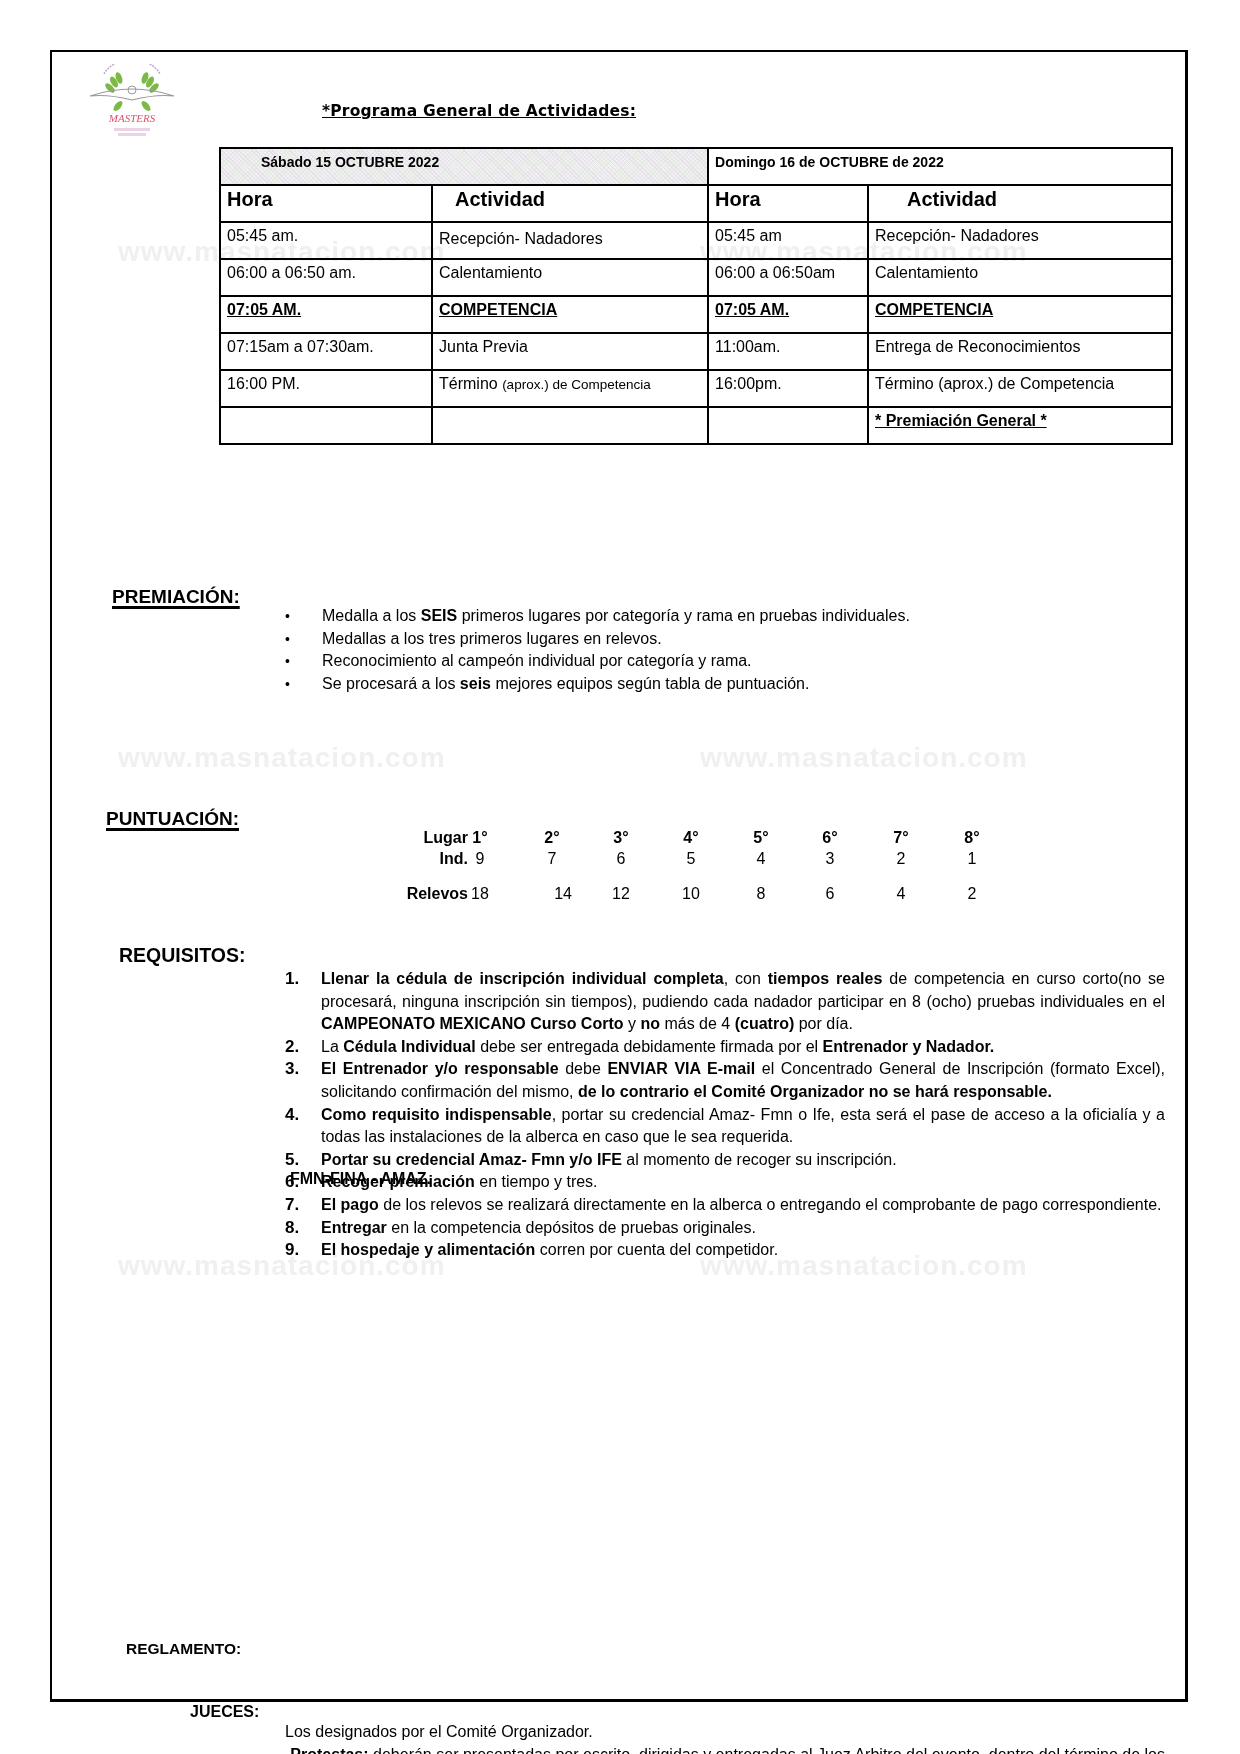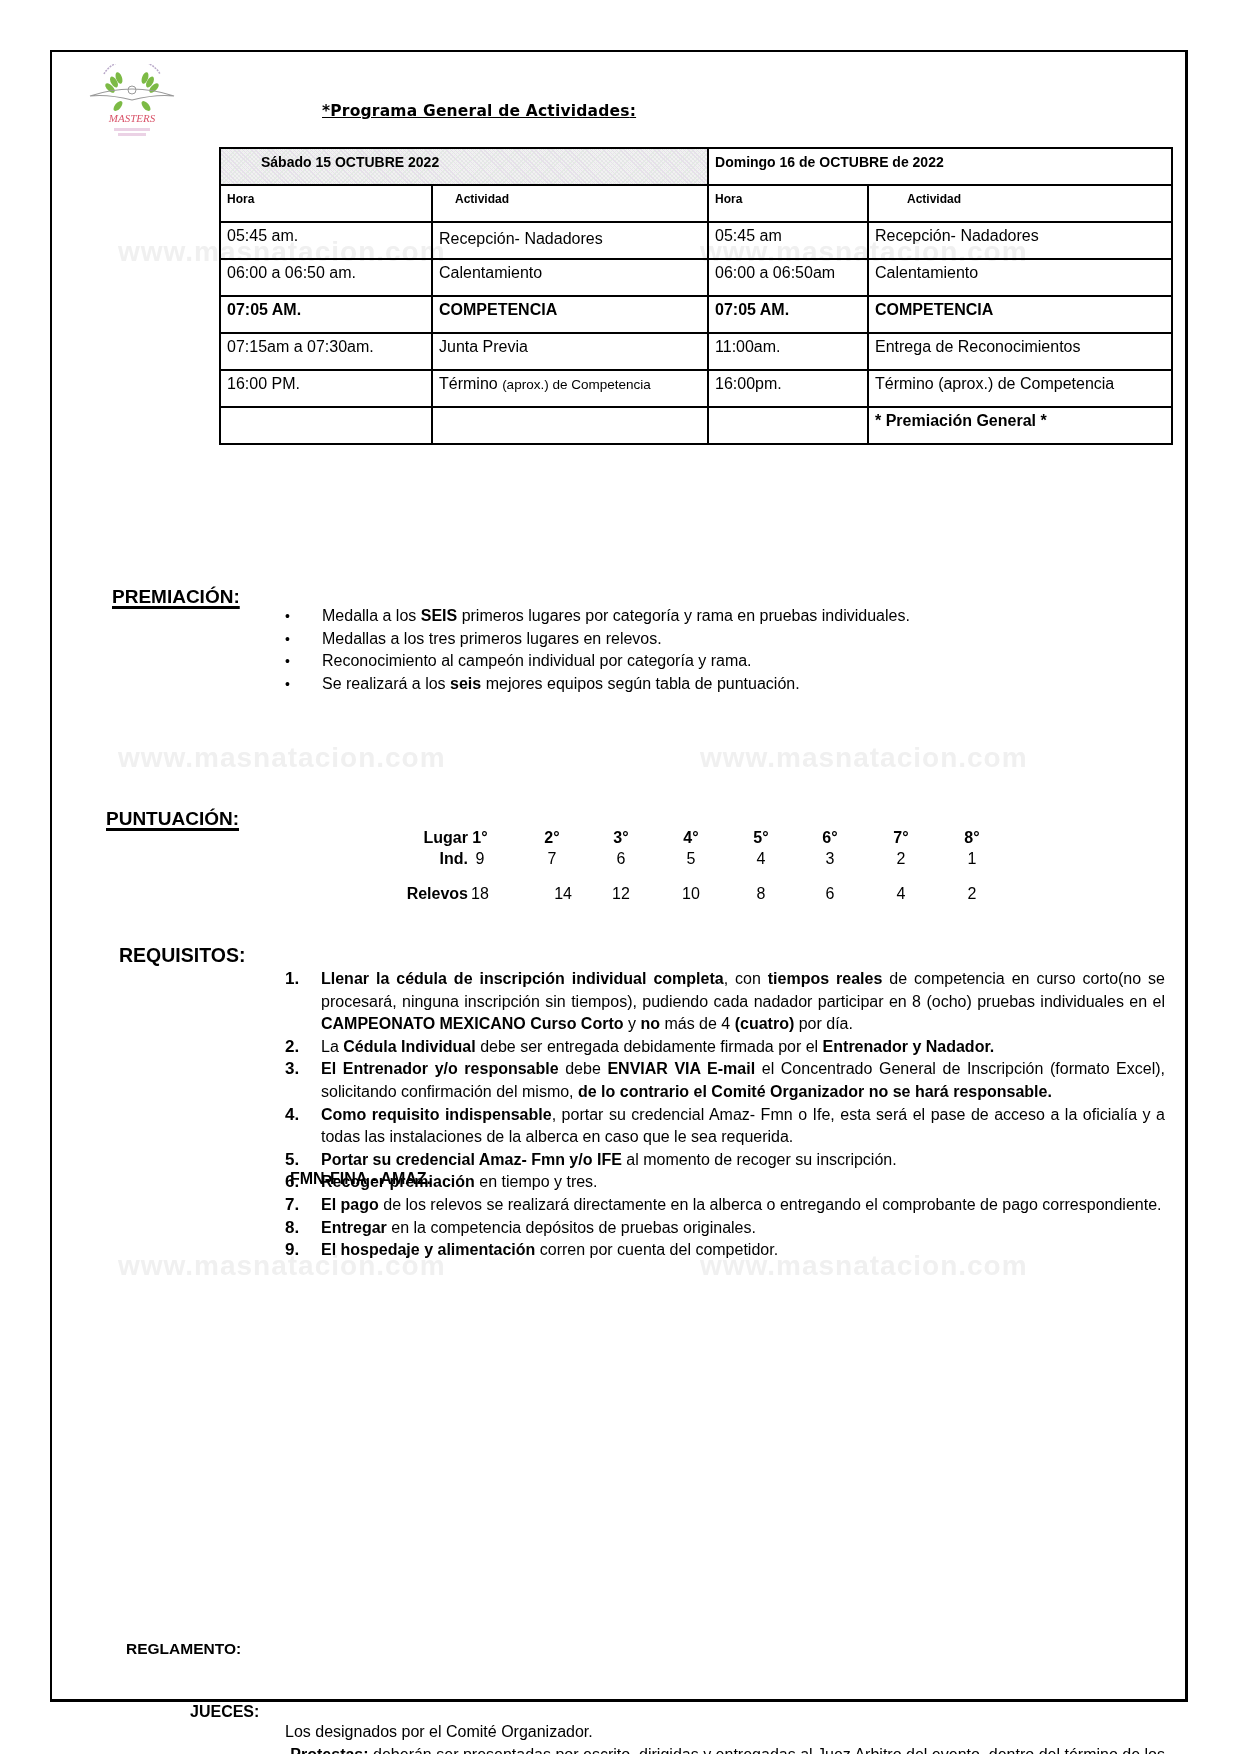--- a/index.html
+++ b/index.html
@@ -5,23 +5,23 @@
   html,body{margin:0;padding:0;background:#fff;}
   body{width:1240px;height:1754px;position:relative;overflow:hidden;font-family:"Liberation Sans",sans-serif;color:#000;}
   .frame{position:absolute;left:50px;top:50px;width:1138px;height:1652px;border:2px solid #000;border-bottom-width:3px;border-right-width:3px;box-sizing:border-box;}
   .logo{position:absolute;left:86px;top:64px;width:92px;height:80px;}
   .title{position:absolute;left:322px;top:102px;font-family:"DejaVu Sans",sans-serif;font-weight:bold;font-size:15.5px;text-decoration:underline;letter-spacing:0.2px;}
   .title .colon{text-decoration:none;}
   table.sched{position:absolute;left:219px;top:147px;width:952px;border-collapse:collapse;table-layout:fixed;}
   table.sched td{border:2px solid #000;vertical-align:top;padding:4px 6px;height:37px;font-size:16px;line-height:18px;box-sizing:border-box;}
   table.sched tr.day td{font-size:14px;font-weight:bold;}
   table.sched td.hatch{background-color:#f1f1f1;background-image:repeating-linear-gradient(45deg,#e6e0ea 0 1px,transparent 1px 3px),repeating-linear-gradient(-45deg,#e4ece4 0 1px,transparent 1px 3px);padding-left:40px;}
-  table.sched tr.hdr td{font-weight:bold;font-size:12px;}
+  table.sched tr.hdr td{font-weight:bold;font-size:20px;}
   table.sched td.indent{padding-left:22px;}
-  table.sched td.bold{font-weight:bold;}
+  table.sched td.bold{font-weight:bold;text-decoration:underline;}
   .small{font-size:13.5px;}
   .sec-label{position:absolute;font-weight:bold;font-size:19px;}
   .sec-label.u{text-decoration:underline;text-decoration-thickness:3px;text-underline-offset:3px;}
   .bullets{position:absolute;left:285px;top:565px;margin:0;padding:0;list-style:none;font-size:16px;line-height:22.5px;}
   .bullets li{position:relative;padding-left:37px;}
   .bullets li::before{content:"•";position:absolute;left:0;font-size:14px;}
   .punt{position:absolute;left:390px;top:677px;font-size:16px;}
   .punt .row{position:absolute;white-space:nowrap;}
   .punt .lbl{position:absolute;text-align:right;width:78px;left:0;}
   .punt .v{position:absolute;width:40px;text-align:center;}
@@ -124,21 +124,21 @@
     <td class="bold">* Premiación General *</td>
   </tr>
 </tbody>
   </table>
 
 <div class="sec-label u content" style="left:112px;top:568px;">PREMIACIÓN:</div>
 <ul class="bullets content">
   <li><span>Medalla a los </span><b>SEIS</b><span> primeros lugares por categoría y rama en pruebas individuales.</span></li>
   <li><span>Medallas a los tres primeros lugares en relevos.</span></li>
   <li><span>Reconocimiento al campeón individual por categoría y rama.</span></li>
-  <li><span>Se realizará a los </span><b>seis</b><span> mejores equipos según tabla de puntuación.</span></li>
+  <li><span>Se procesará a los </span><b>seis</b><span> mejores equipos según tabla de puntuación.</span></li>
 </ul>
 
 <div class="sec-label u content" style="left:106px;top:678px;">PUNTUACIÓN:</div>
 <div class="punt content">
   <div class="row" style="top:0">
     <span class="lbl" style="font-weight: bold;">Lugar</span>
   <span class="v" style="left: 70px; font-weight: bold;">1°</span>
       <span class="v" style="left: 142px; font-weight: bold;">2°</span>
       <span class="v" style="left: 211px; font-weight: bold;">3°</span>
       <span class="v" style="left: 281px; font-weight: bold;">4°</span>

